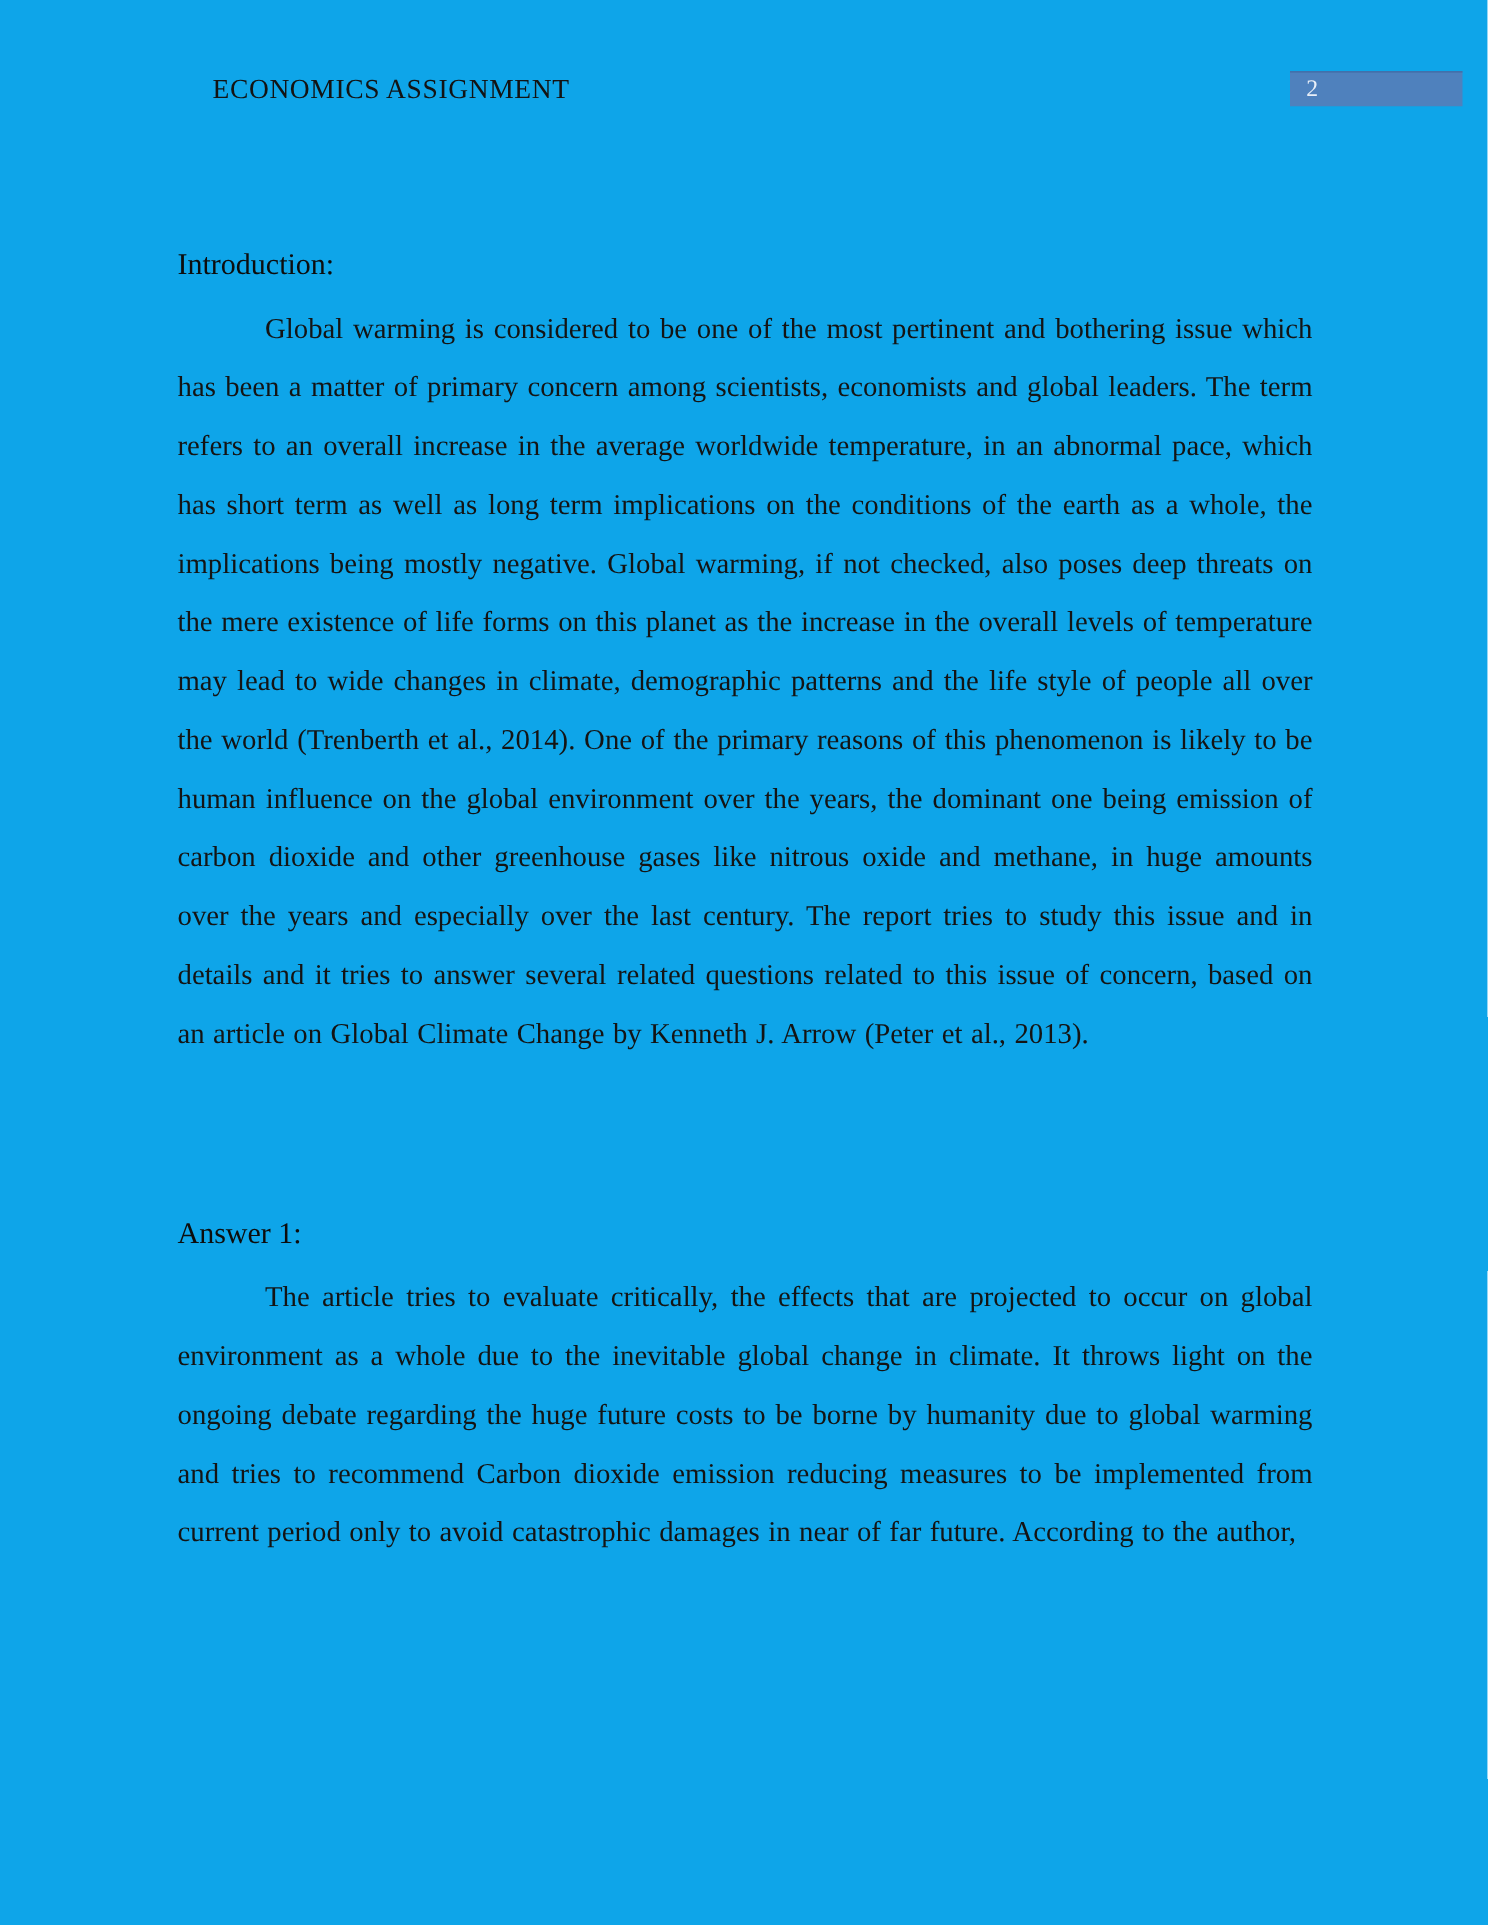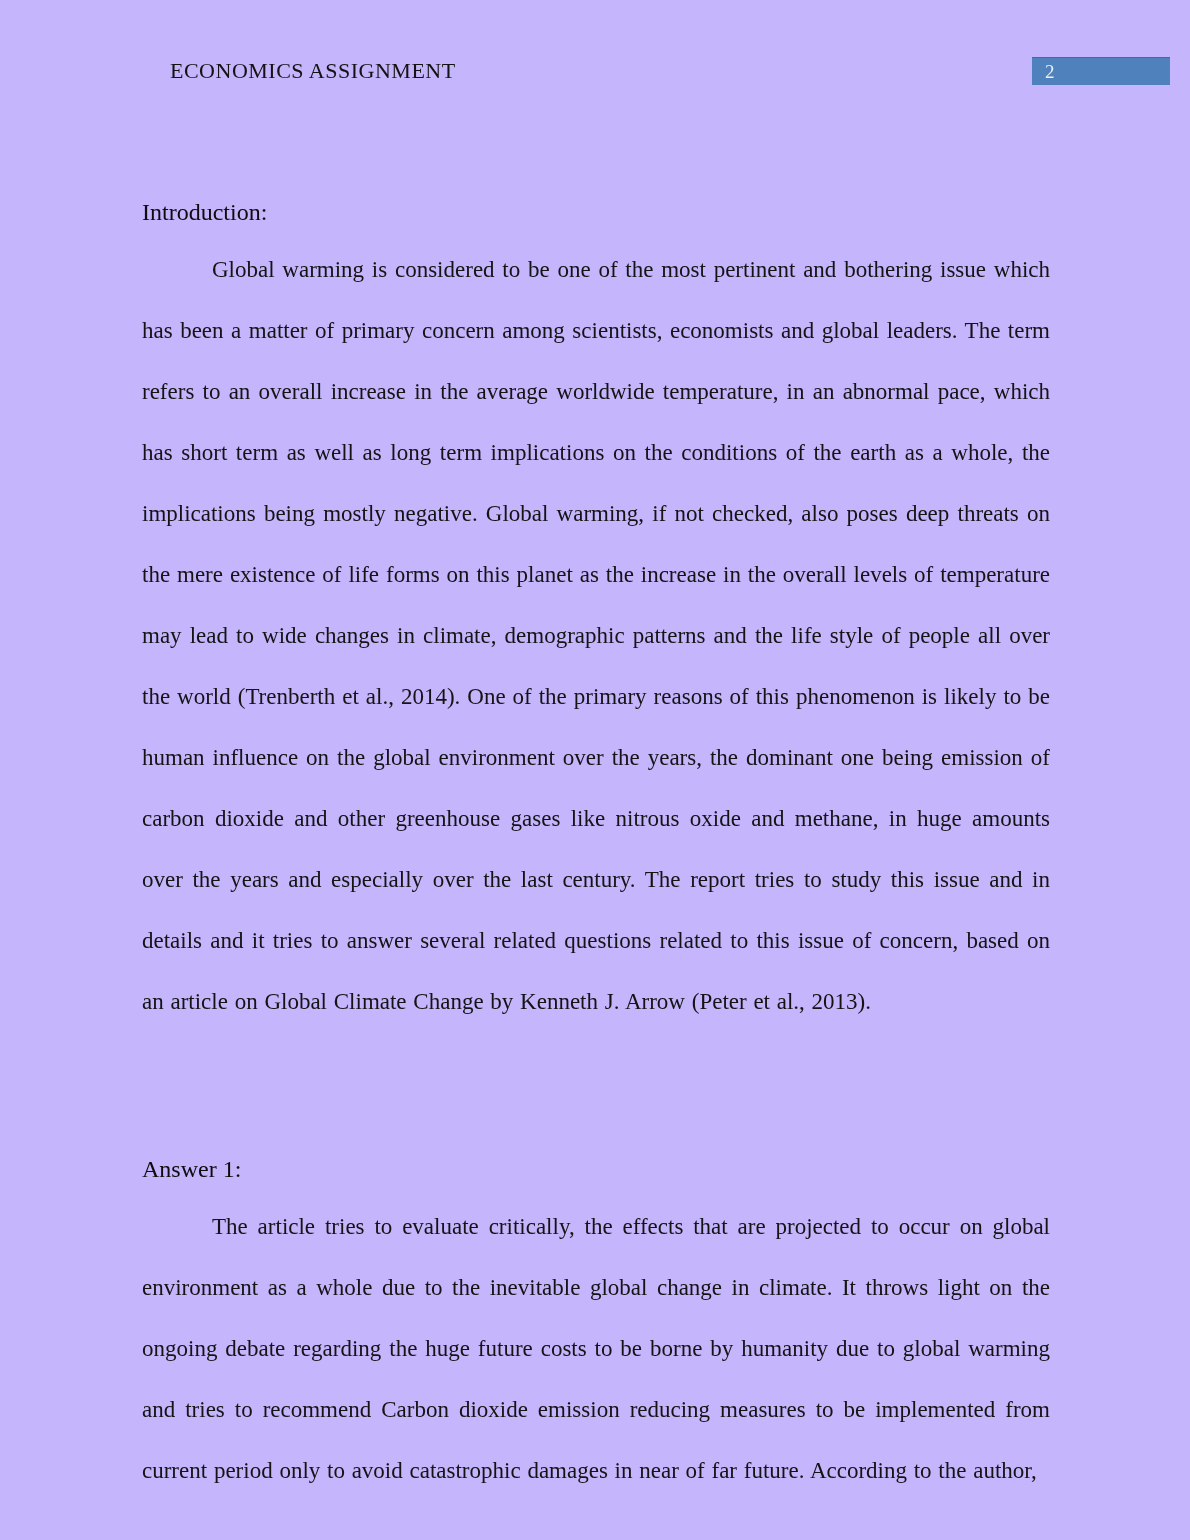--- a/index.html
+++ b/index.html
@@ -4,21 +4,21 @@
 <style>
   html, body {
     margin: 0;
     padding: 0;
     background: #ffffff;
   }
   .page {
     position: relative;
     width: 1190px;
     height: 1540px;
-    background: #c4b5fd;
+    background: #0ea5e9;
     font-family: "Liberation Serif", serif;
     color: #111111;
     overflow: hidden;
   }
   .running-header {
     position: absolute;
     top: 56px;
     left: 170px;
     right: 20px;
     height: 30px;
@@ -54,21 +54,21 @@
   }
   .section-heading {
     font-size: 24px;
     font-weight: normal;
     line-height: 53px;
     margin: 0;
     color: #0d0d0d;
   }
   .body-para {
     font-size: 23px;
-    line-height: 61px;
+    line-height: 47px;
     text-align: justify;
     text-indent: 70px;
     margin: 0;
     color: #141414;
     word-spacing: 1px;
   }
   .section-answer1 {
     margin-top: 111px;
   }
 </style>

